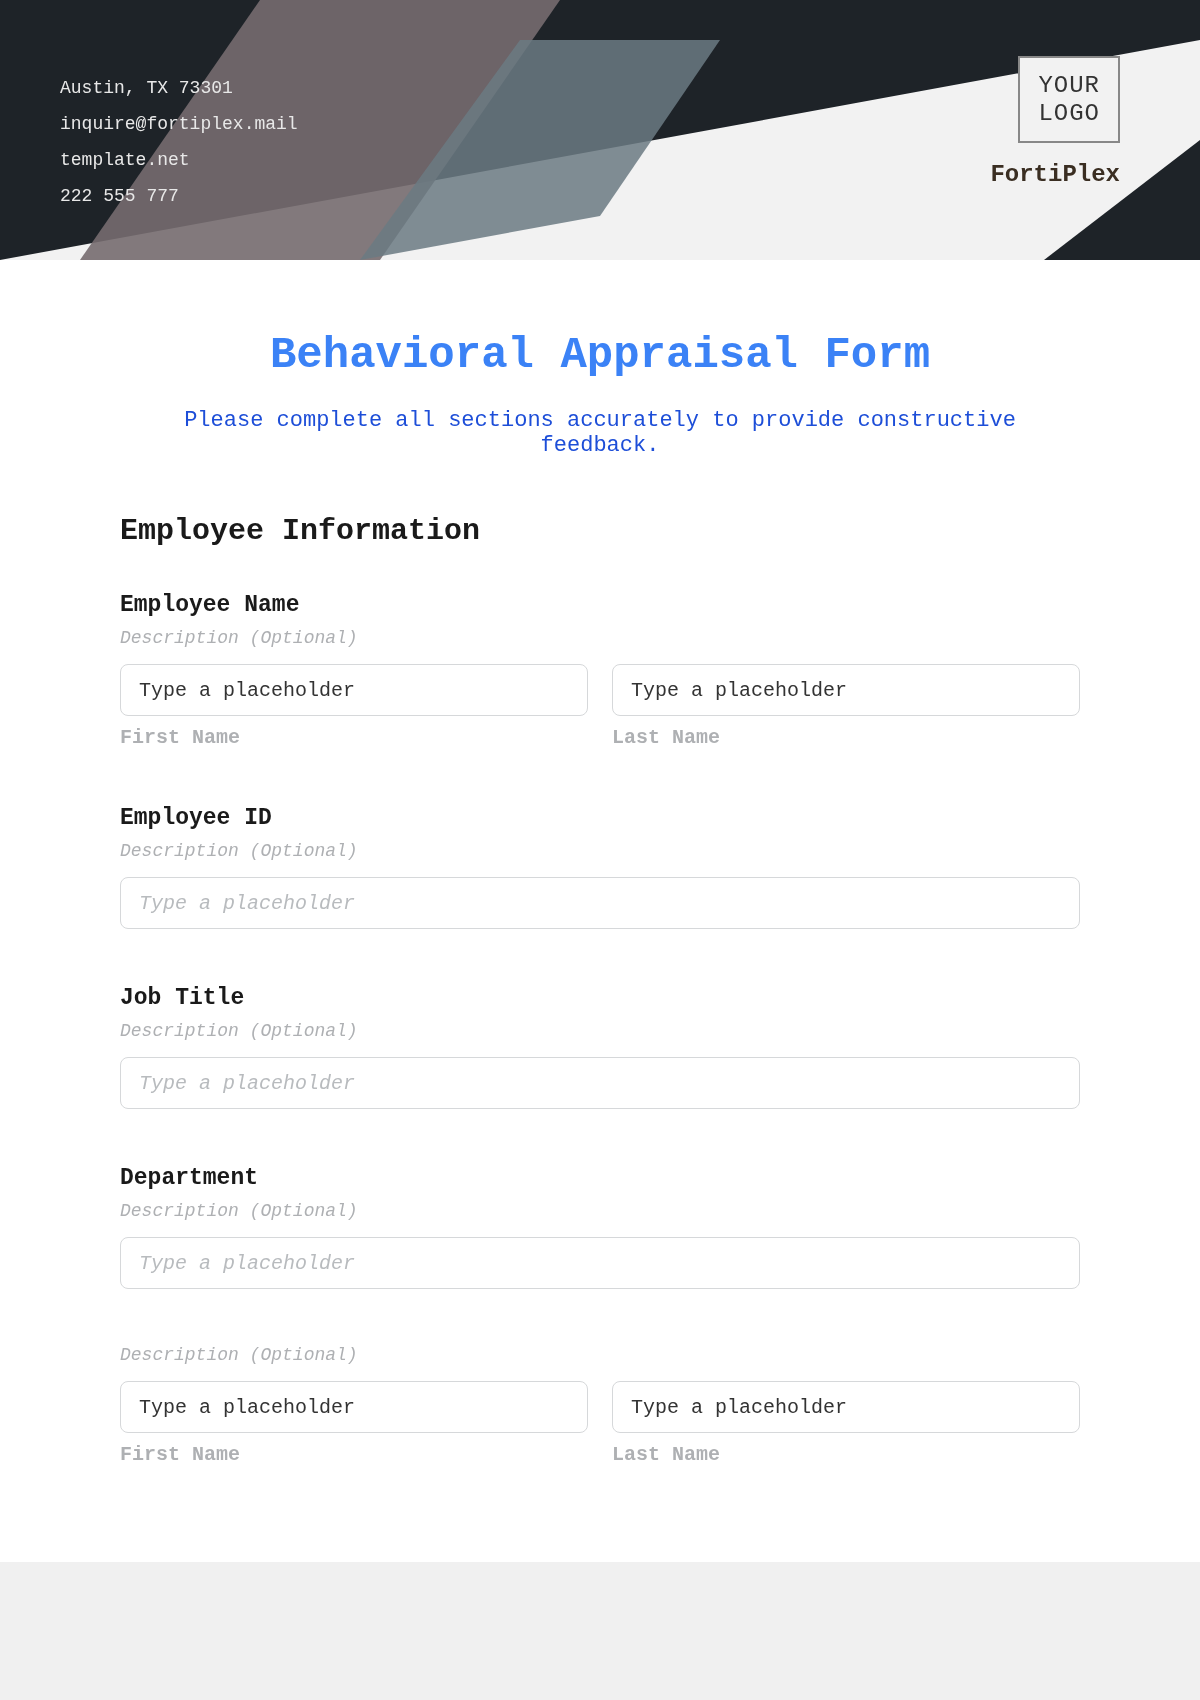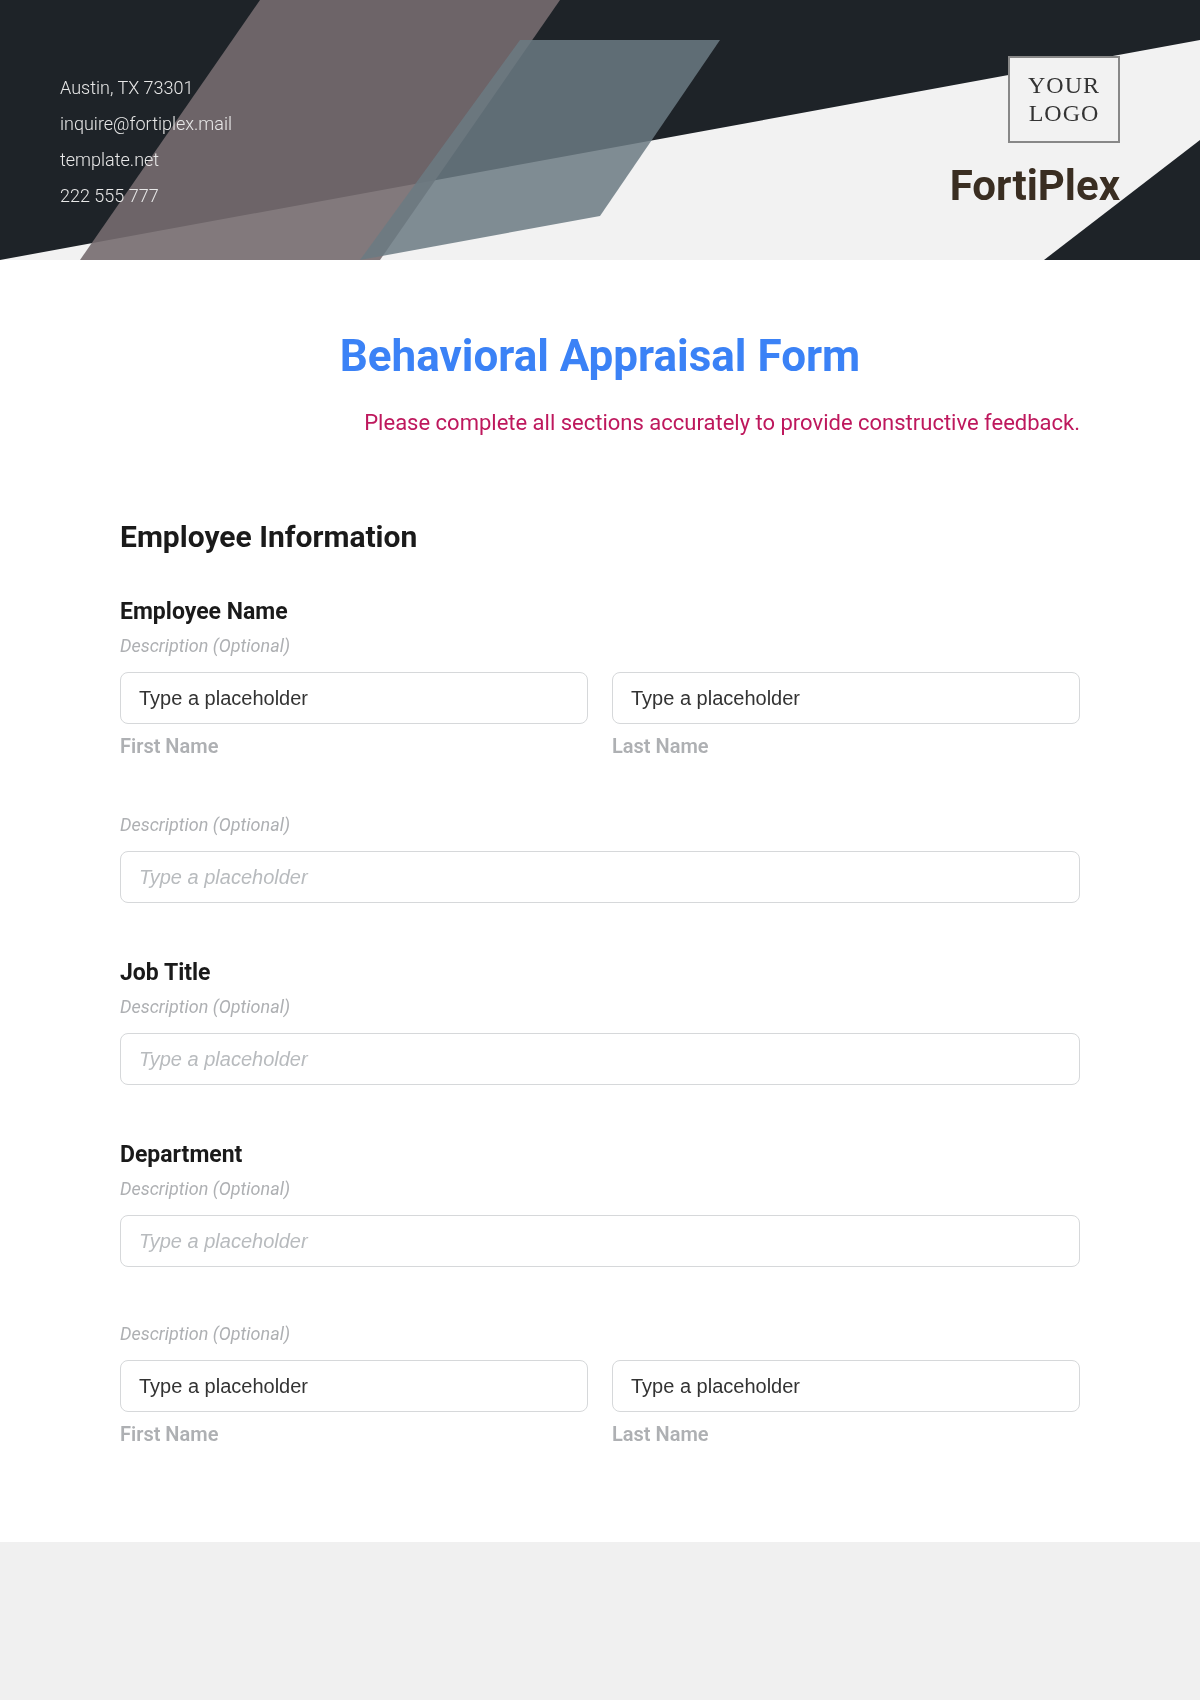--- a/index.html
+++ b/index.html
@@ -1,29 +1,29 @@
 <!DOCTYPE html>
 <html><head>
 <meta charset="utf-8">
 <style>
-* { box-sizing: border-box; margin: 0; padding: 0; }
+* { box-sizing: border-box; margin: 0; padding: 0; font-family: Liberation Mono, monospace; }
 body { font-family: -apple-system, BlinkMacSystemFont, "Segoe UI", Roboto, Helvetica, Arial, sans-serif; background: #f0f0f0; width: 1200px; }
 .page { width: 1200px; background: #fff; }
 .header { position: relative; width: 100%; height: 260px; background: #f2f2f2; overflow: hidden; }
 .header-dark { position: absolute; top: 0; left: 0; width: 100%; height: 260px; background: #1e2328; clip-path: polygon(0 0, 100% 0, 100% 40px, 0 260px); }
 .shard-1 { position: absolute; top: 0; left: 80px; width: 600px; height: 260px; background: #766c6f; clip-path: polygon(30% 0, 80% 0, 50% 100%, 0 100%); opacity: 0.9; }
 .shard-2 { position: absolute; top: 40px; left: 360px; width: 400px; height: 220px; background: #6b7a82; clip-path: polygon(40% 0, 90% 0, 60% 80%, 0 100%); opacity: 0.85; }
 .shard-3 { position: absolute; bottom: 0; right: 0; width: 260px; height: 120px; background: #1e2328; clip-path: polygon(40% 100%, 100% 0, 100% 100%); }
 .contact { position: absolute; top: 70px; left: 60px; color: #e8e8e8; font-size: 18px; line-height: 2.0; font-weight: 300; }
 .logo-area { position: absolute; top: 56px; right: 80px; text-align: right; }
 .logo-box { display: inline-block; border: 2px solid #888; padding: 14px 18px; font-family: Georgia, serif; font-size: 24px; line-height: 1.15; color: #333; letter-spacing: 1px; text-align: center; background: #f2f2f2; }
-.brand { margin-top: 18px; font-size: 42px; font-weight: 700; color: #3a2e22; }
+.brand { margin-top: 18px; font-size: 24px; font-weight: 700; color: #3a2e22; }
 .content { padding: 70px 120px 40px 120px; }
 .title { text-align: center; font-size: 44px; font-weight: 700; color: #3b82f6; margin-bottom: 28px; }
-.subtitle { text-align: right; font-size: 22px; color: #be185d; margin-bottom: 84px; }
+.subtitle { text-align: center; font-size: 22px; color: #1d4ed8; margin-bottom: 56px; }
 .section-heading { font-size: 30px; font-weight: 700; color: #1a1a1a; margin-bottom: 44px; }
 .field-block { margin-bottom: 56px; }
 .field-label { font-size: 23px; font-weight: 700; color: #1a1a1a; margin-bottom: 10px; }
 .field-desc { font-size: 18px; color: #aeb0b3; font-style: italic; margin-bottom: 16px; }
 .row2 { display: flex; gap: 24px; }
 .col { flex: 1; }
 .input { width: 100%; height: 52px; border: 1.5px solid #d6d8da; border-radius: 8px; padding: 4px 18px; font-size: 20px; color: #333; background: #fff; }
 .input::placeholder { color: #b8bbbe; font-style: italic; }
 .input.filled { font-style: normal; }
 .sublabel { font-size: 20px; color: #aeb0b3; font-weight: 600; margin-top: 10px; }
@@ -67,20 +67,21 @@
           <div class="sublabel">First Name</div>
         </div>
         <div class="col">
           <input type="text" class="input filled" value="Type a placeholder" style="">
           <div class="sublabel">Last Name</div>
         </div>
       </div>
     </div>
 
     <div class="field-block">
+      <div class="field-label">Employee ID</div>
       <div class="field-desc">Description (Optional)</div>
       <input type="text" class="input" placeholder="Type a placeholder" style="">
     </div>
 
     <div class="field-block">
       <div class="field-label">Job Title</div>
       <div class="field-desc">Description (Optional)</div>
       <input type="text" class="input" placeholder="Type a placeholder" style="">
     </div>
 

